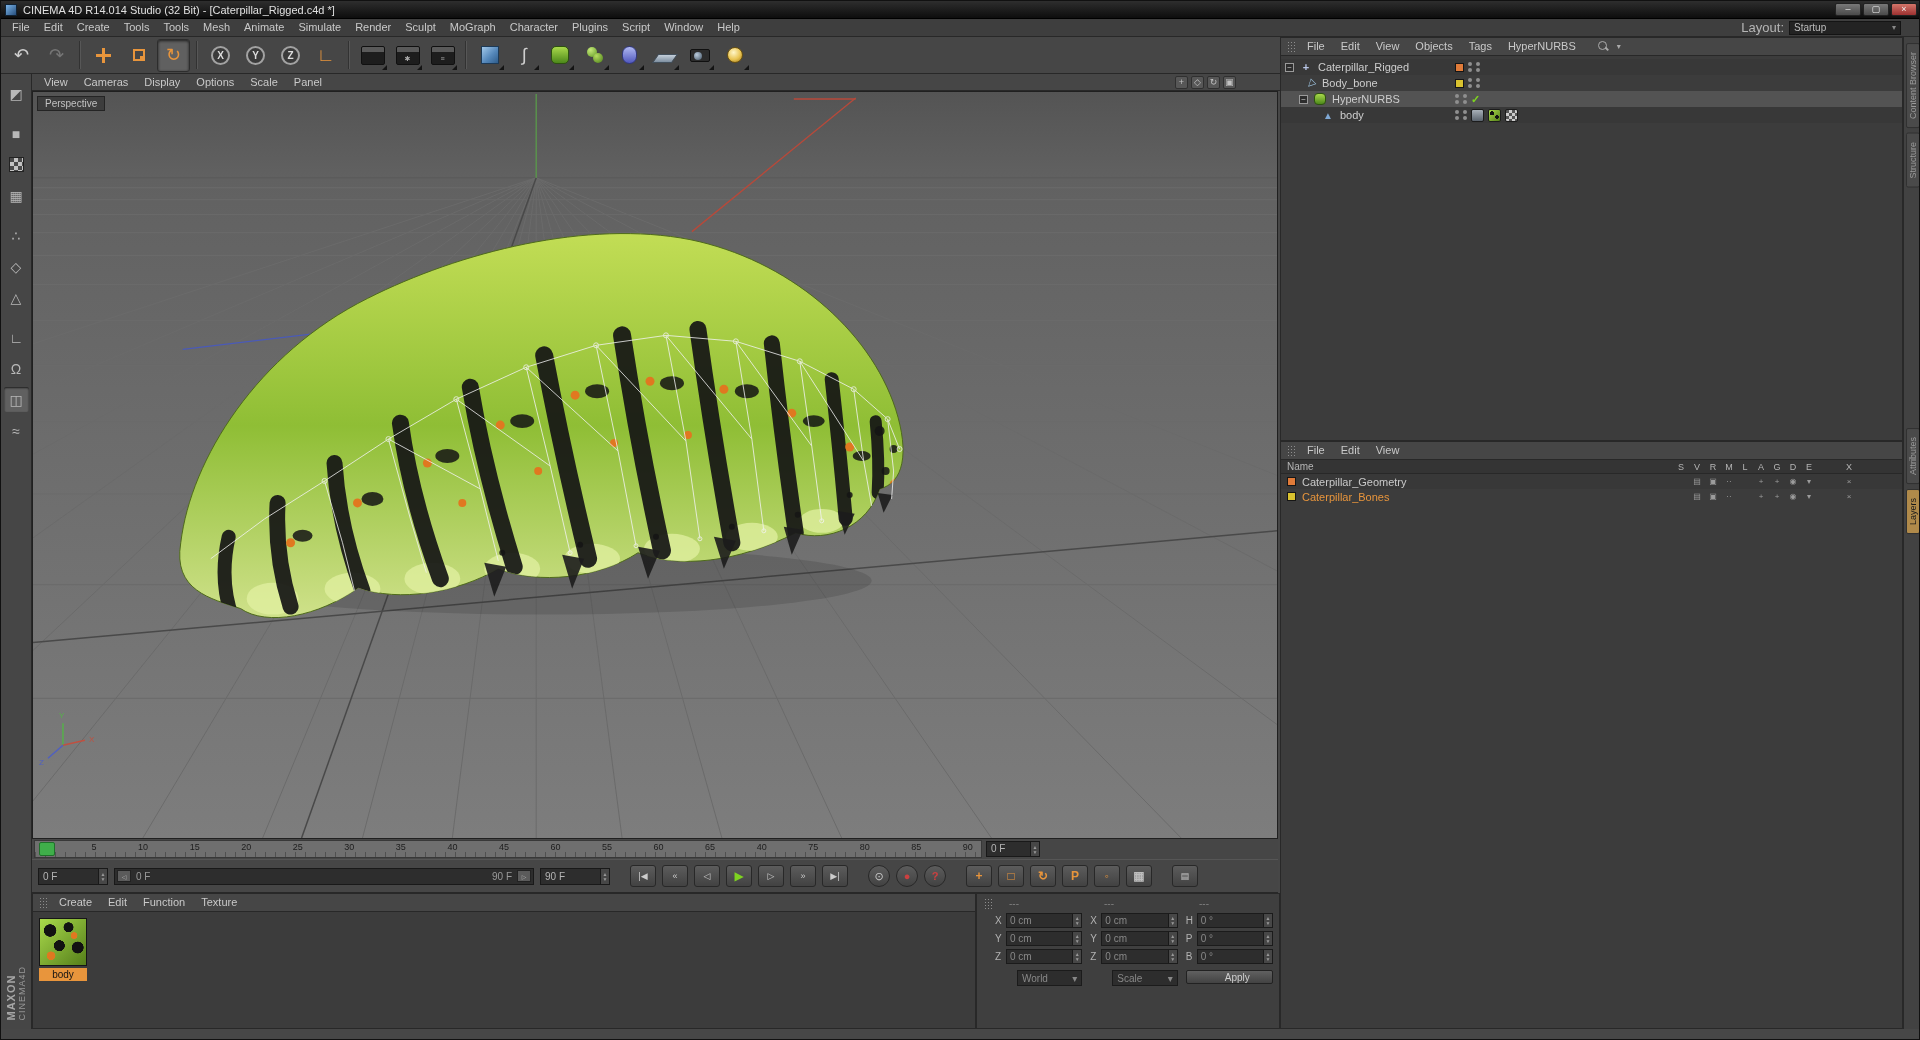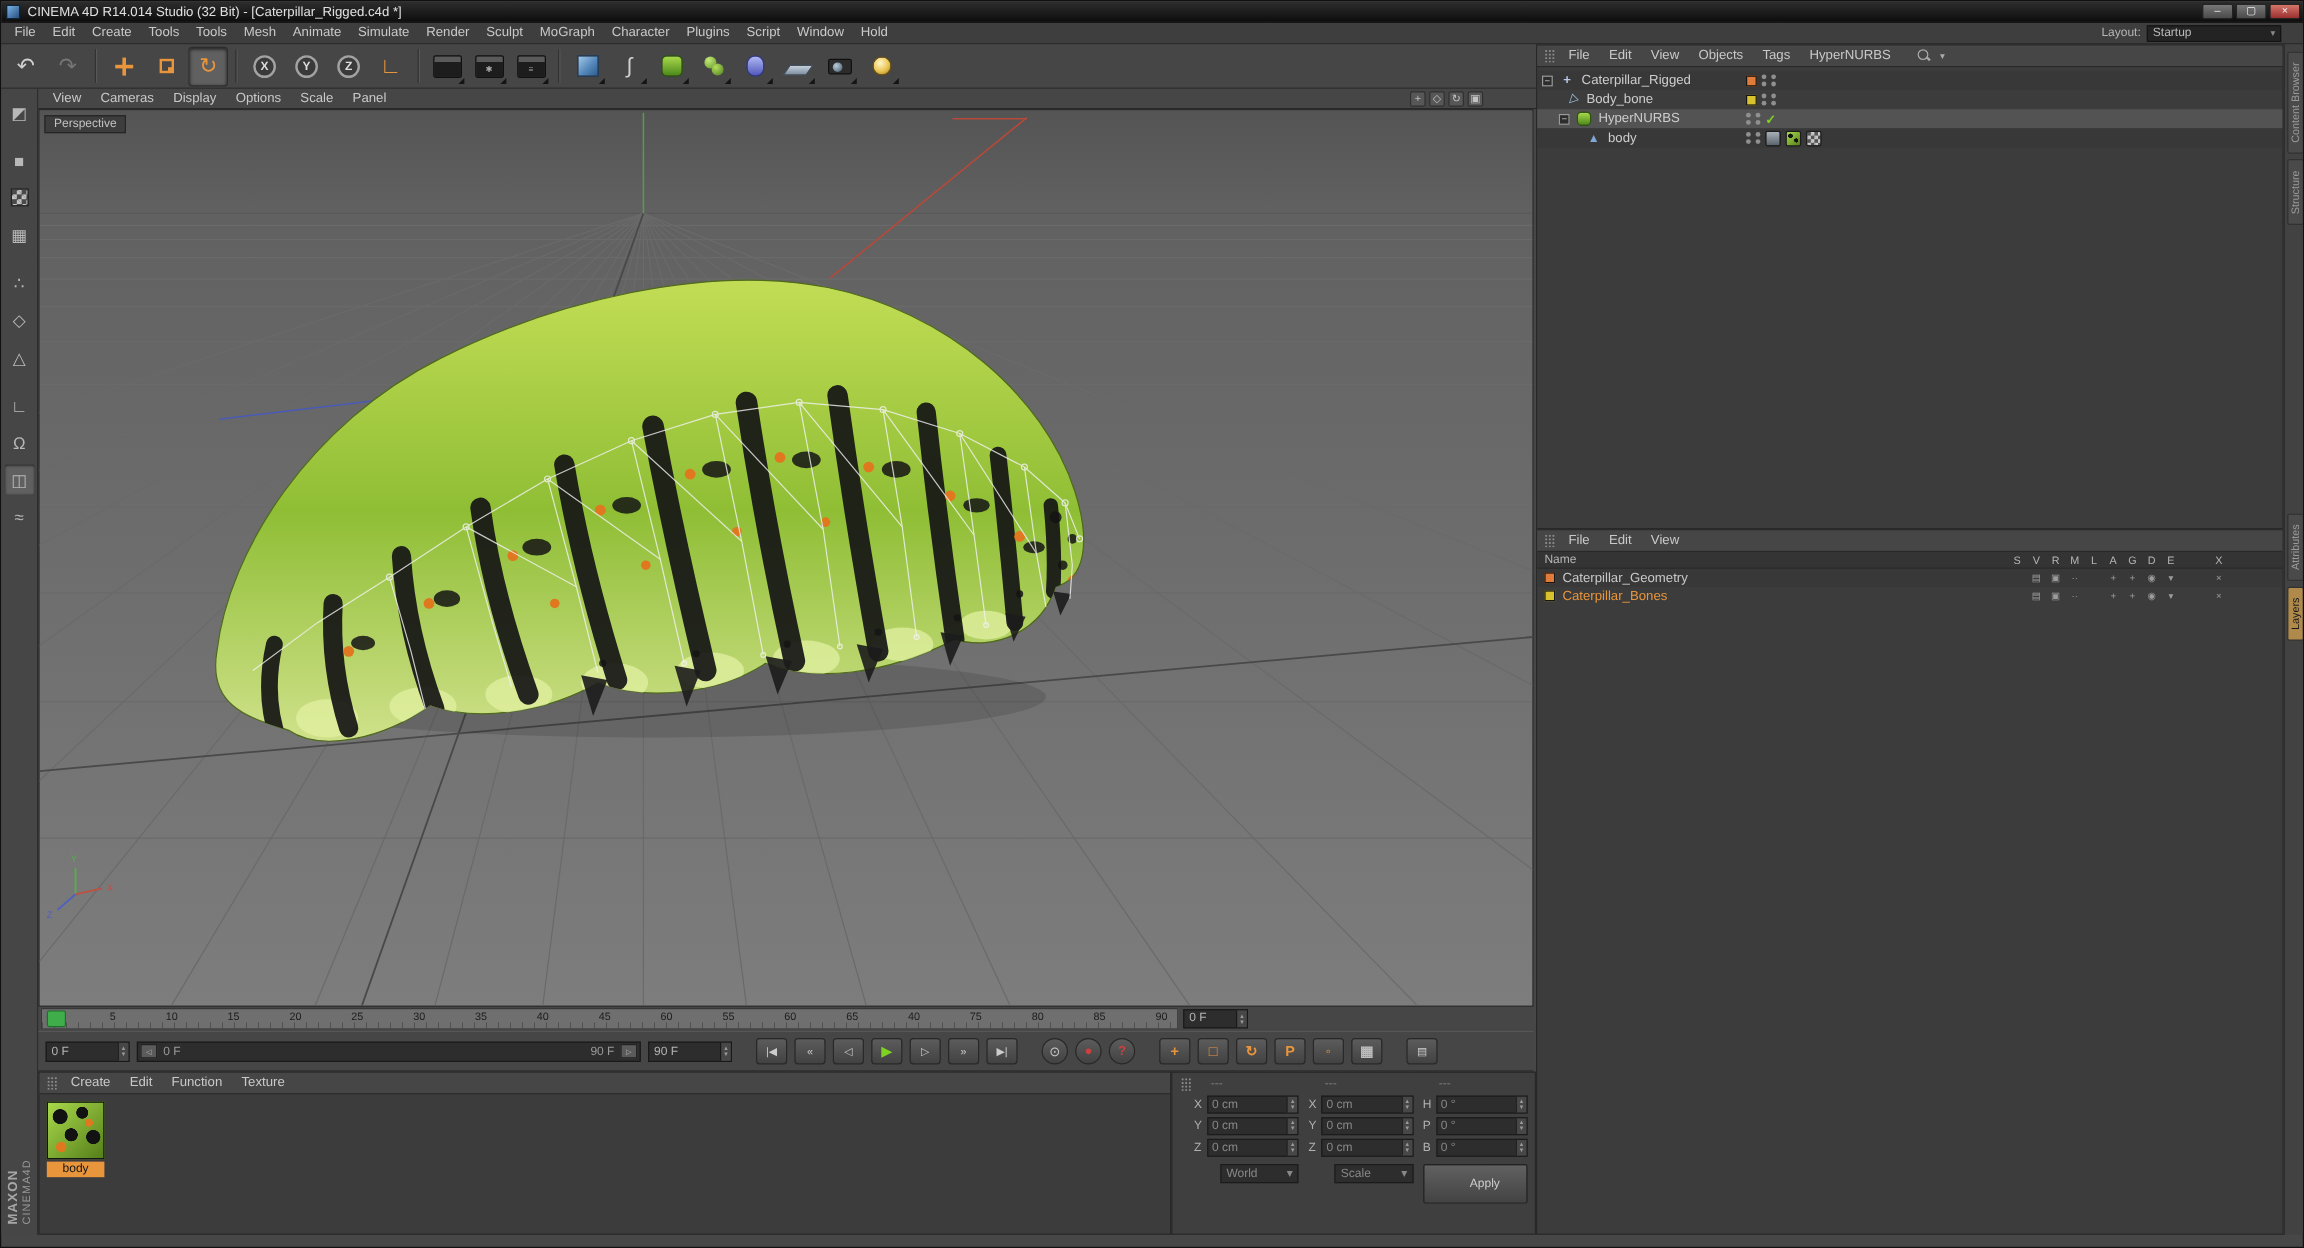--- a/index.html
+++ b/index.html
@@ -12,21 +12,21 @@
   .appicon { width:12px; height:12px; background:linear-gradient(135deg,#7ab4e8,#274e7d); border:1px solid #123; }
   .title { font-size:11px; color:#e0e0e0; }
   .winbtns { margin-left:auto; display:flex; gap:2px; }
   .wb { width:26px; height:13px; display:flex; align-items:center; justify-content:center; font-size:9px; line-height:1; color:#eee; background:linear-gradient(#787878,#4a4a4a); border:1px solid #222; border-radius:2px; }
   .wb.close { background:linear-gradient(#d4766a,#9c3030); }
 
   
   .menubar { position:absolute; top:18px; left:0; width:1920px; height:18px; background:#3e3e3e; border-bottom:1px solid #282828; display:flex; align-items:center; padding-left:4px; }
   .mitem { padding:0 7px; line-height:17px; color:#c9c9c9; cursor:default; }
   .layoutwrap { margin-left:auto; display:flex; align-items:center; gap:5px; padding-right:20px; }
-  .layoutlabel { color:#b5b5b5; font-size:10px; }
+  .layoutlabel { color:#b5b5b5; font-size:13px; }
   .dd-box { width:112px; height:14px; background:#232323; border:1px solid #141414; color:#bbb; font-size:10px; display:flex; align-items:center; justify-content:space-between; padding:0 4px; }
   .dd-box .arr { font-size:8px; color:#888; }
 
   
   .toolbar { position:absolute; top:36px; left:0; width:1279px; height:37px; background:#464646; border-bottom:1px solid #282828; display:flex; align-items:center; padding:0 4px; gap:2px; }
   .tbtn { width:33px; height:33px; border-radius:3px; display:flex; align-items:center; justify-content:center; position:relative; }
   .tbtn.active { background:#606060; box-shadow:inset 0 1px 3px #1d1d1d; border:1px solid #2d2d2d; }
   .tsep { width:2px; height:28px; border-left:1px solid #323232; border-right:1px solid #575757; margin:0 4px; }
   .gi { font-size:18px; line-height:1; color:#cfcfcf; }
   .gi.orange { color:var(--accent,#e8953c); }
@@ -122,21 +122,21 @@
   .crowhead { display:flex; align-items:center; height:13px; }
   .cheads { flex:1; display:grid; grid-template-columns:1fr 1fr 1fr; gap:8px; }
   .chead { color:#7f7f7f; font-size:10px; padding-left:13px; }
   .cgrid { display:grid; grid-template-columns:1fr 1fr 1fr; gap:3px 8px; padding-left:14px; }
   .cfield { display:flex; align-items:center; gap:3px; }
   .clabel { width:8px; color:#b2b2b2; font-size:10px; }
   .cinput { flex:1; height:15px; background:#2d2d2d; border:1px solid #1b1b1b; display:flex; }
   .cinput .val { flex:1; font-size:10px; color:#888888; padding:0 3px; line-height:13px; }
   .cbottom { display:grid; grid-template-columns:1fr 1fr 1fr; gap:8px; margin-top:3px; padding-left:14px; }
   .cdrop { height:16px; background:#2d2d2d; border:1px solid #1b1b1b; color:#888; font-size:10px; display:flex; align-items:center; justify-content:space-between; padding:0 4px;margin-left:22px; }
-  .capply { height:33px; background:linear-gradient(#616161,#434343); border:1px solid #222; border-radius:2px; color:#cfcfcf; font-size:10px; display:flex; align-items:center; justify-content:center;padding-left:16px; }
+  .capply { height:14px; background:linear-gradient(#616161,#434343); border:1px solid #222; border-radius:2px; color:#cfcfcf; font-size:10px; display:flex; align-items:center; justify-content:center;padding-left:16px; }
 
   
   .ompanel { position:absolute; top:36px; left:1279px; width:623px; height:404px; background:#3c3c3c; border:1px solid #282828; }
   .pmicons { display:flex; align-items:center; gap:8px; margin-left:14px; }
   .ic-search { width:11px; height:11px; position:relative; }
   .ic-search::before { content:""; position:absolute; left:0; top:0; width:7px; height:7px; border:1.5px solid #aaa; border-radius:50%; }
   .ic-search::after { content:""; position:absolute; left:7px; top:7px; width:4px; height:1.5px; background:#aaa; transform:rotate(45deg); }
   .omtree { padding-top:3px; }
   .orow { height:16px; display:flex; align-items:center; position:relative; padding-left:4px; }
   .orow.stripe { background:#383838; }
@@ -210,21 +210,21 @@
         <span class="mitem">Mesh</span>
         <span class="mitem">Animate</span>
         <span class="mitem">Simulate</span>
         <span class="mitem">Render</span>
         <span class="mitem">Sculpt</span>
         <span class="mitem">MoGraph</span>
         <span class="mitem">Character</span>
         <span class="mitem">Plugins</span>
         <span class="mitem">Script</span>
         <span class="mitem">Window</span>
-        <span class="mitem">Hold</span>
+        <span class="mitem">Help</span>
       </div>
     <div class="layoutwrap">
       <span class="layoutlabel">Layout:</span>
       <div class="dd-box">
         <span>Startup</span>
         <span class="arr">▾</span>
       </div>
     </div>
   </div>
 

